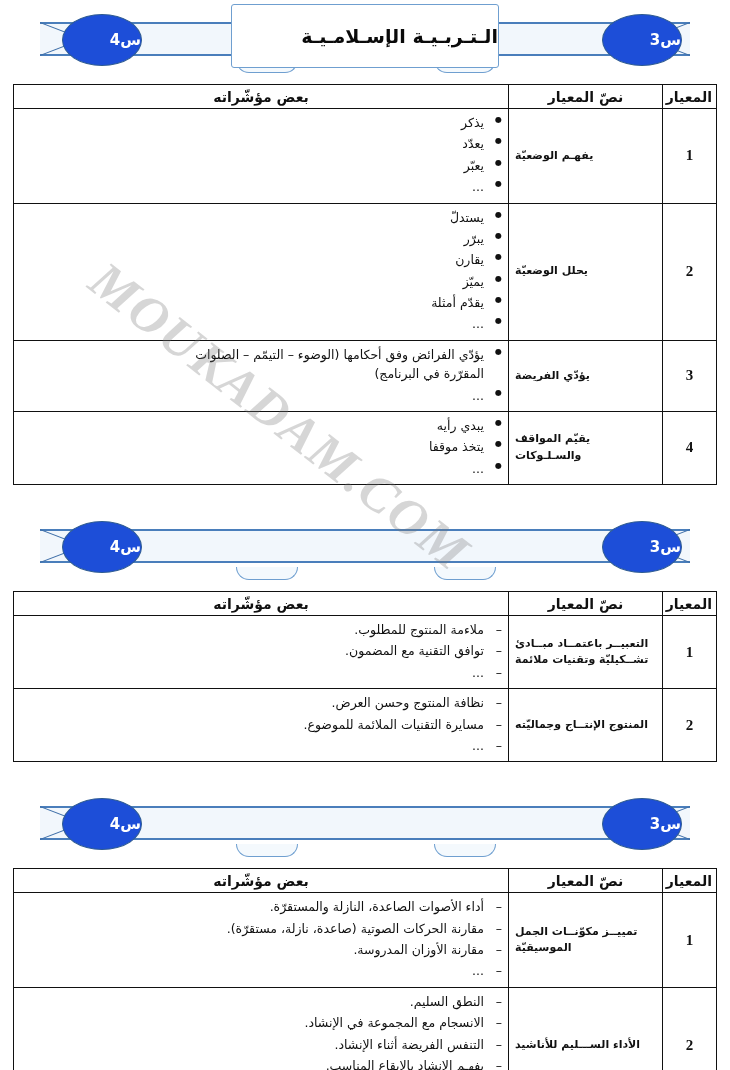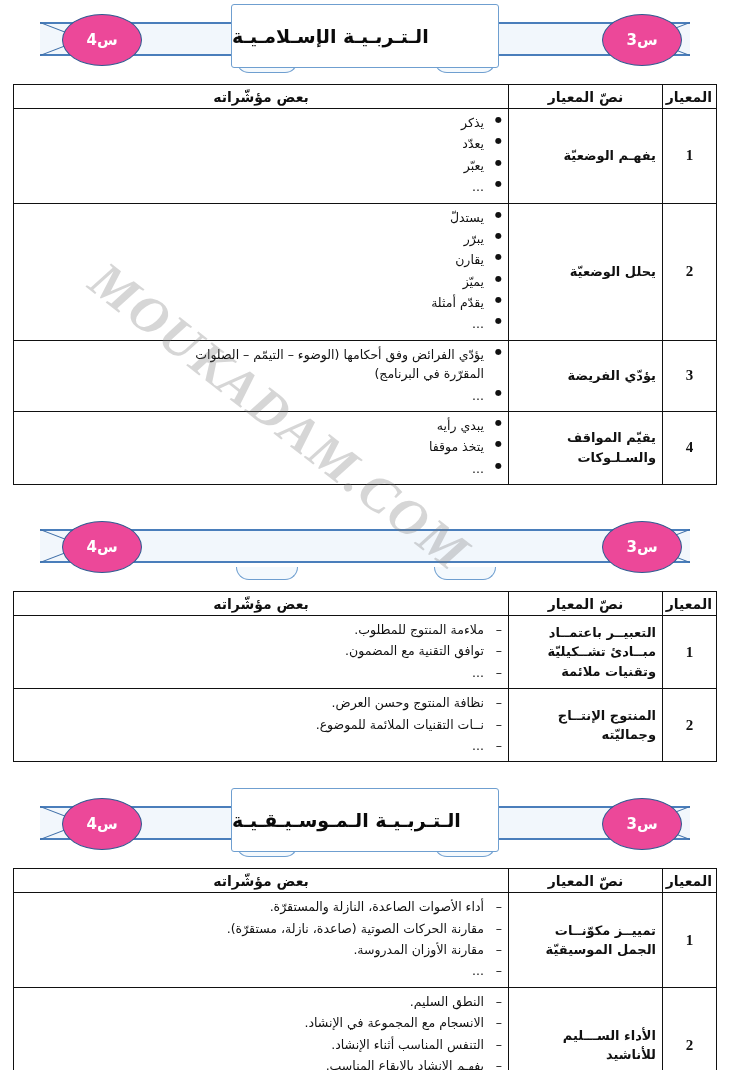--- a/index.html
+++ b/index.html
@@ -63,46 +63,46 @@
   .banner-tail.left::after  { bottom: 0; transform: rotate(-21deg); transform-origin: left bottom; }
   .banner-tail.right::before { top: 0; transform: rotate(-21deg); transform-origin: right top; }
   .banner-tail.right::after  { bottom: 0; transform: rotate(21deg); transform-origin: right bottom; }
 
   .badge {
     position: absolute;
     top: 14px;
     width: 78px;
     height: 50px;
     border-radius: 50%;
-    background: #ec4899;
+    background: #1d4ed8;
     border: 1.5px solid #2f5c92;
     color: #ffffff;
     font-size: 15px;
     font-weight: bold;
     display: flex;
     align-items: center;
-    justify-content: center;
+    justify-content: flex-start;
     letter-spacing: 0;
   }
   .badge.right { right: 48px; }
   .badge.left  { left: 62px; }
 
   .banner-plate {
     position: absolute;
     top: 4px;
     left: 50%;
     transform: translateX(-50%);
     width: 266px;
     height: 62px;
     background: #ffffff;
     border: 1.5px solid #6f9fd0;
     border-radius: 3px;
     display: flex;
     align-items: center;
-    justify-content: flex-end;
+    justify-content: flex-start;
     z-index: 3;
   }
   .banner-title {
     font-size: 19px;
     font-weight: bold;
     color: #0a0a0a;
     white-space: nowrap;
     letter-spacing: 1px;
   }
   .fold {
@@ -144,22 +144,22 @@
   .col-num  { width: 54px; }
   .col-text { width: 154px; }
 
   td.num {
     text-align: center;
     font-size: 15px;
     font-weight: bold;
     font-family: "Liberation Serif", serif;
   }
   td.ctext {
-    text-align: right;
-    font-size: 13px;
+    text-align: left;
+    font-size: 11px;
     font-weight: bold;
     line-height: 1.5;
   }
   td.ind {
     text-align: right;
     font-size: 12.5px;
     line-height: 1.55;
     padding-right: 10px;
   }
 
@@ -351,43 +351,40 @@
             <li>...</li>
           </ul>
         </td>
       </tr>
       <tr style="height:72px;">
         <td class="num">2</td>
         <td class="ctext">المنتوج الإنتــاج وجماليّته</td>
         <td class="ind ind-right">
           <ul class="bullets dash">
             <li>نظافة المنتوج وحسن العرض.</li>
-            <li>نــات التقنيات الملائمة للموضوع.</li>
+            <li>مسايرة التقنيات الملائمة للموضوع.</li>
             <li>...</li>
           </ul>
         </td>
       </tr>
     </tbody>
   </table>
 
   <div class="banner">
     <div class="banner-bar"></div>
     <div class="banner-tail left"></div>
     <div class="banner-tail right"></div>
     <div class="badge right">
       <span>س3</span>
     </div>
     <div class="badge left">
       <span>س4</span>
     </div>
     <div class="fold fl"></div>
     <div class="fold fr"></div>
-    <div class="banner-plate">
-      <span class="banner-title">الـتـربـيـة الـمـوسـيـقـيـة</span>
-    </div>
   </div>
 
   <table class="crit">
     <colgroup>
         <col class="col-num">
         <col class="col-text">
         <col>
       </colgroup>
     <thead>
       <tr>
@@ -409,21 +406,21 @@
           </ul>
         </td>
       </tr>
       <tr style="height:100px;">
         <td class="num">2</td>
         <td class="ctext">الأداء الســـليم للأناشيد</td>
         <td class="ind ind-right">
           <ul class="bullets dash">
             <li>النطق السليم.</li>
             <li>الانسجام مع المجموعة في الإنشاد.</li>
-            <li>التنفس المناسب أثناء الإنشاد.</li>
+            <li>التنفس الفريضة أثناء الإنشاد.</li>
             <li>يفهـم الإنشاد بالإيقاع المناسب.</li>
             <li>...</li>
           </ul>
         </td>
       </tr>
     </tbody>
   </table>
 
 </div>
 

